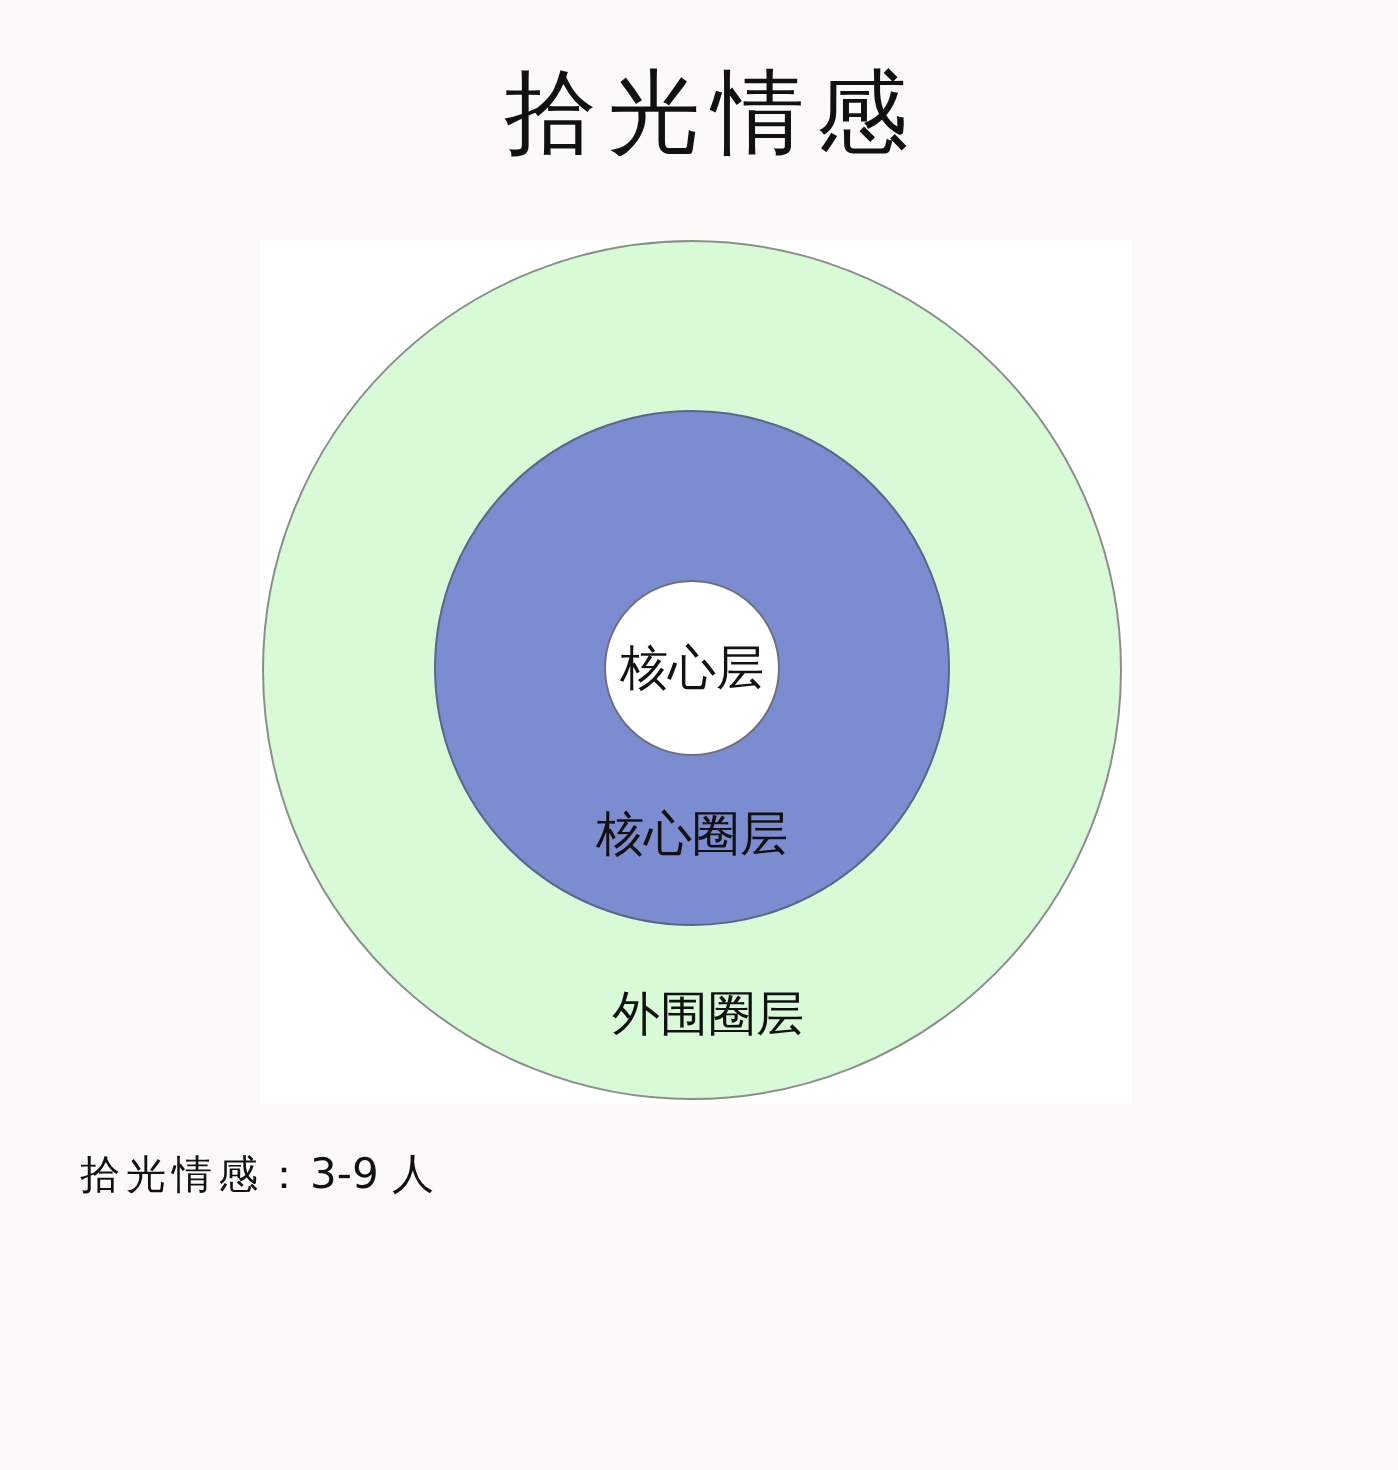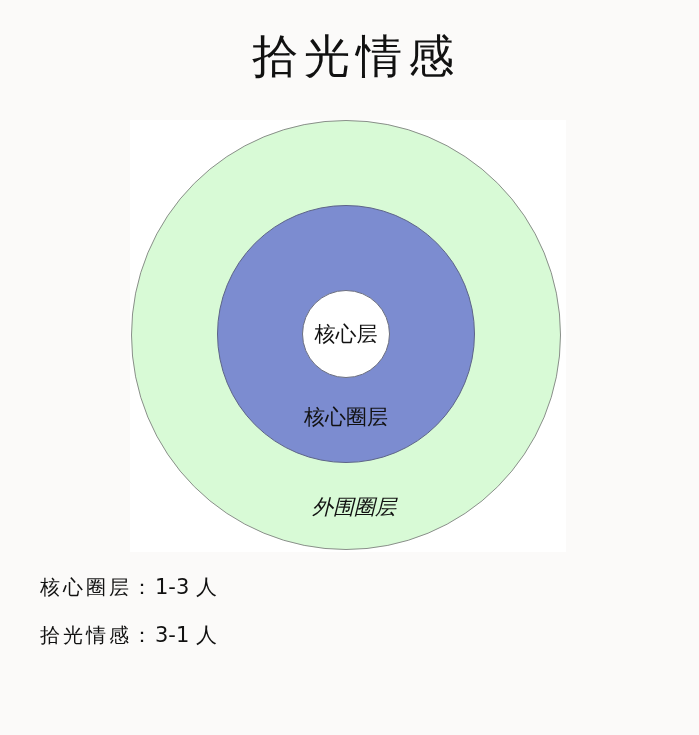--- a/index.html
+++ b/index.html
@@ -56,29 +56,29 @@
     .ring-inner {
       left: 302px;
       top: 290px;
       width: 88px;
       height: 88px;
       border: 1px solid #6c7080;
     }
     .ring-label {
       position: absolute;
       font-family: "DejaVu Sans", sans-serif;
-      font-size: 21px;
+      font-size: 24px;
       color: #111;
       white-space: nowrap;
       transform: translateX(-50%);
       line-height: 24px;
     }
     .lbl-core { left: 346px; top: 322px; }
     .lbl-sub  { left: 346px; top: 405px; }
-    .lbl-out  { left: 354px; top: 495px; font-style: italic; }
+    .lbl-out  { left: 354px; top: 495px; }
 
     .legend {
       position: absolute;
       left: 40px;
       top: 572px;
     }
     .legend-row {
       font-family: "DejaVu Serif", serif;
       font-size: 20px;
       color: #111;
@@ -103,18 +103,15 @@
 <div class="ring ring-outer" style="background: rgb(216, 250, 214);"></div>
 <div class="ring ring-middle" style="background: rgb(124, 140, 208);"></div>
 <div class="ring ring-inner" style="background: rgb(255, 255, 255);"></div>
 
 <div class="ring-label lbl-core">核心层</div>
 <div class="ring-label lbl-sub">核心圈层</div>
 <div class="ring-label lbl-out">外围圈层</div>
 
 <div class="legend">
   <div class="legend-row">
-    <span>核心圈层：</span><span class="val">1-3 人</span>
-  </div>
-  <div class="legend-row">
-    <span>拾光情感：</span><span class="val">3-1 人</span>
+    <span>拾光情感：</span><span class="val">3-9 人</span>
   </div>
 </div>
 
 </body></html>

